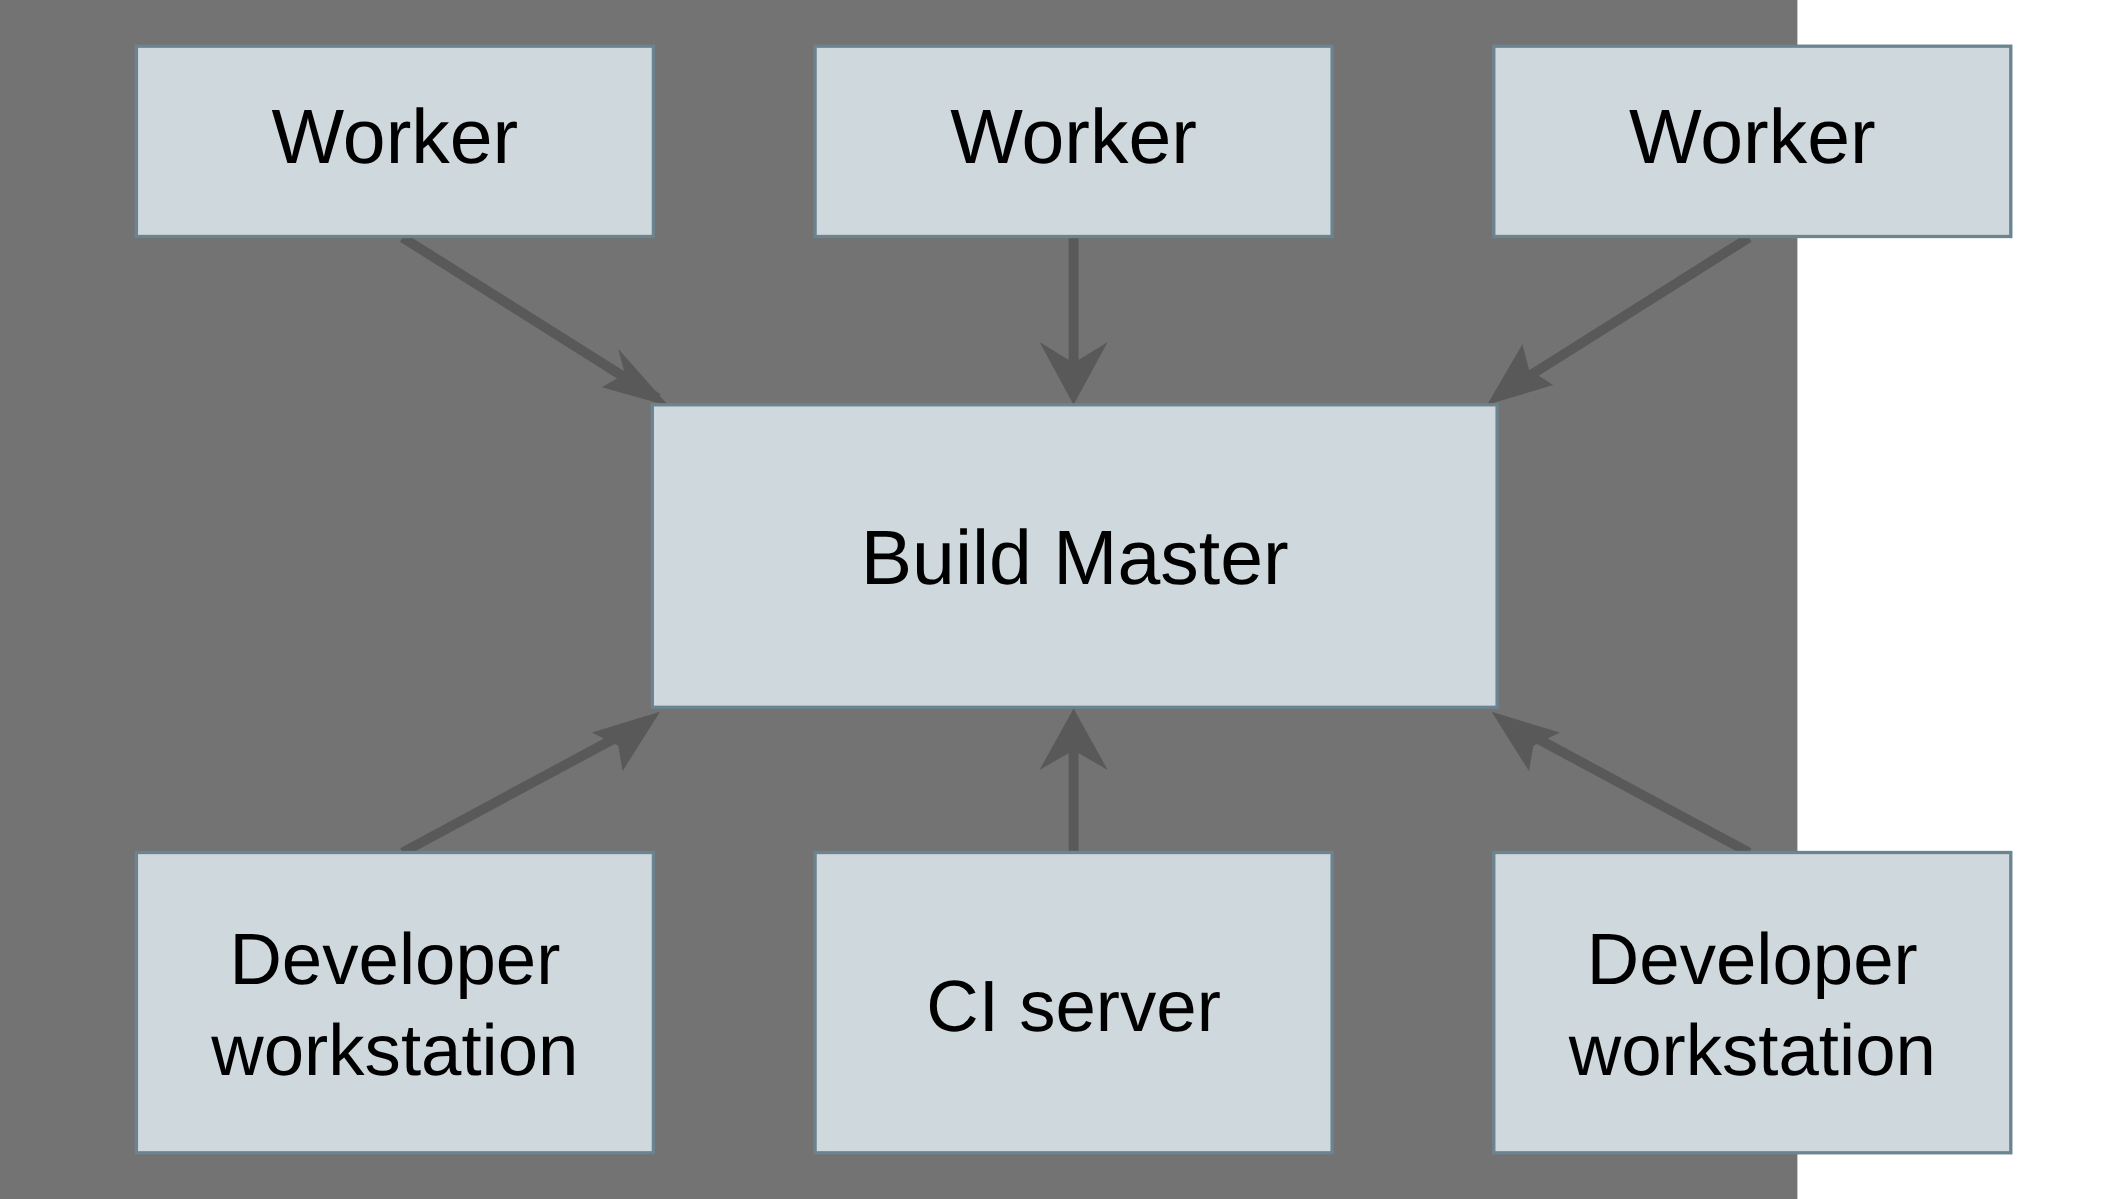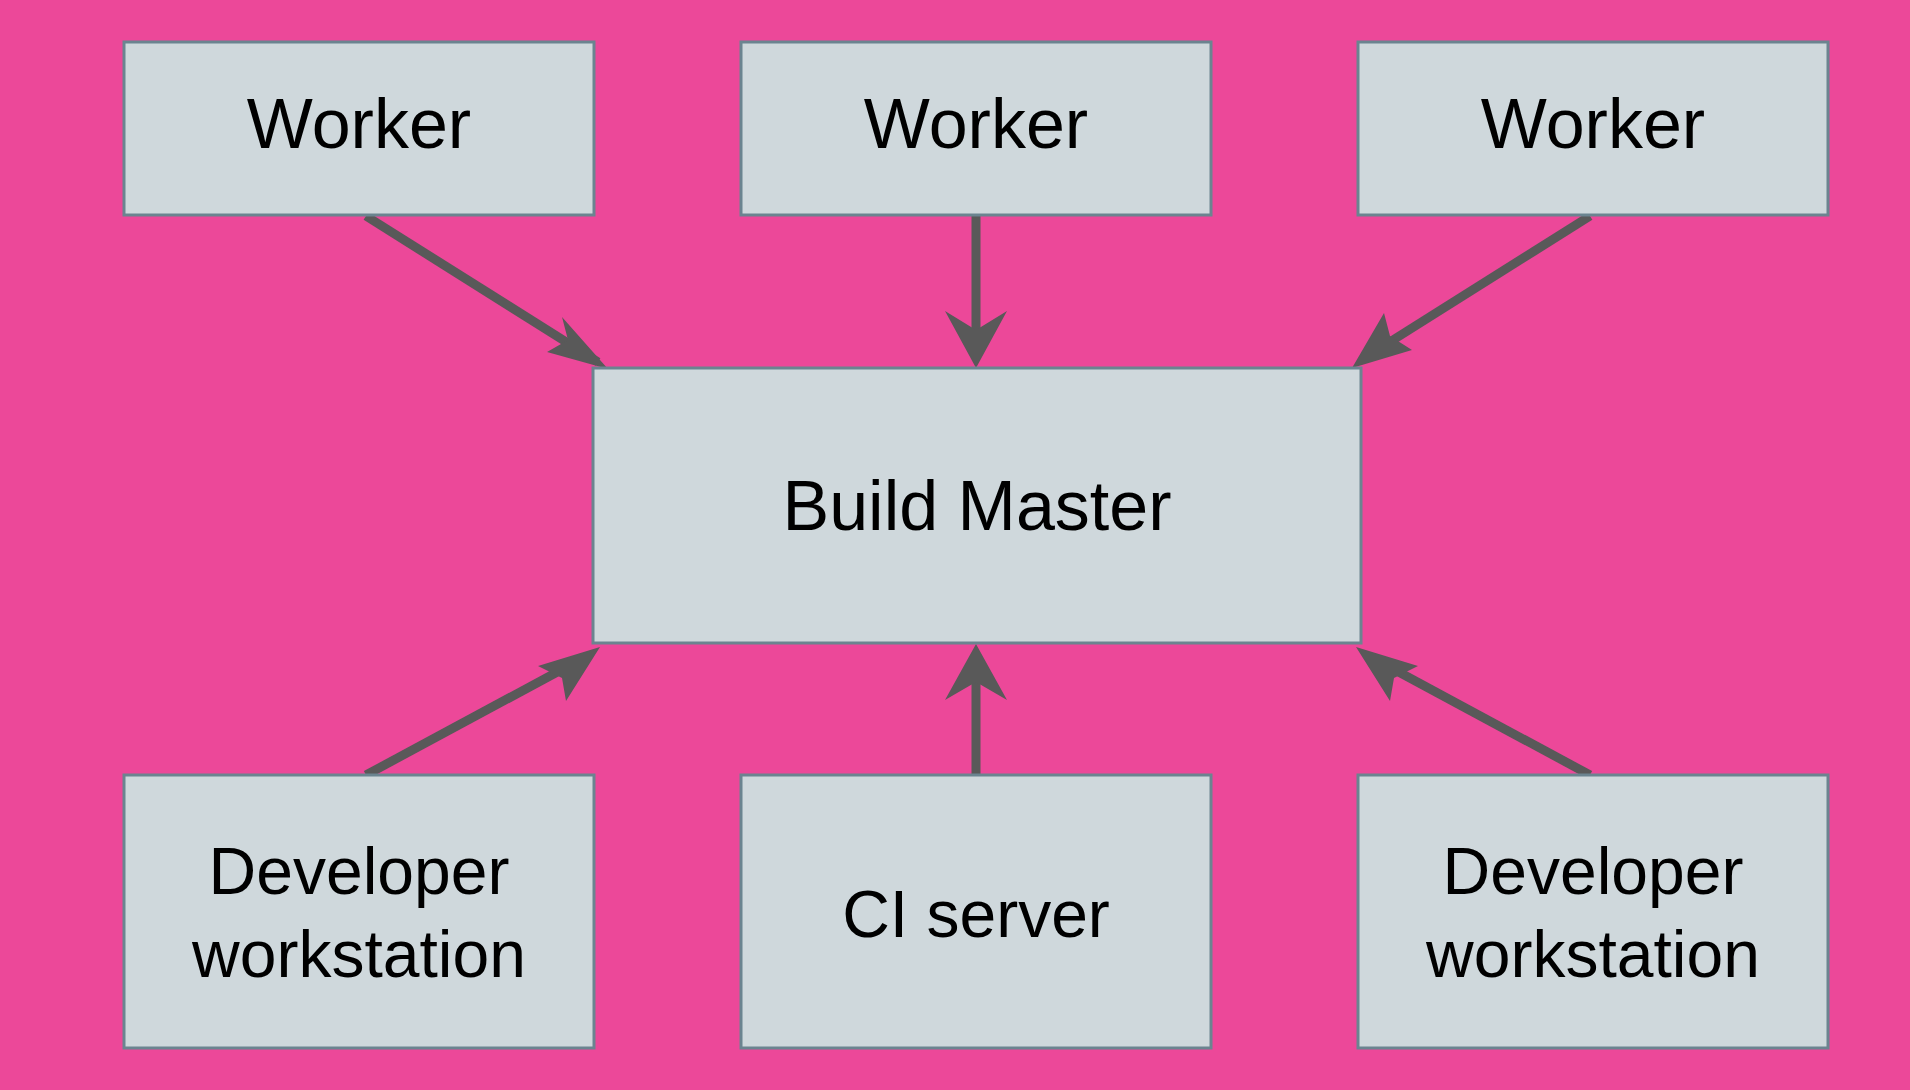--- a/index.html
+++ b/index.html
@@ -8,23 +8,23 @@
     background: #ffffff;
   }
   body {
     width: 1910px;
     height: 1090px;
     overflow: hidden;
     font-family: "Liberation Sans", sans-serif;
   }
   #diagram-root {
     position: relative;
-    width: 1910px;
+    width: 1634px;
     height: 1090px;
-    background: #ec4899;
+    background: #737373;
   }
   #diagram-svg {
     display: block;
     width: 1910px;
     height: 1090px;
   }
   .node-rect {
     fill: #cfd8dc;
     stroke: #6b8490;
     stroke-width: 3;

